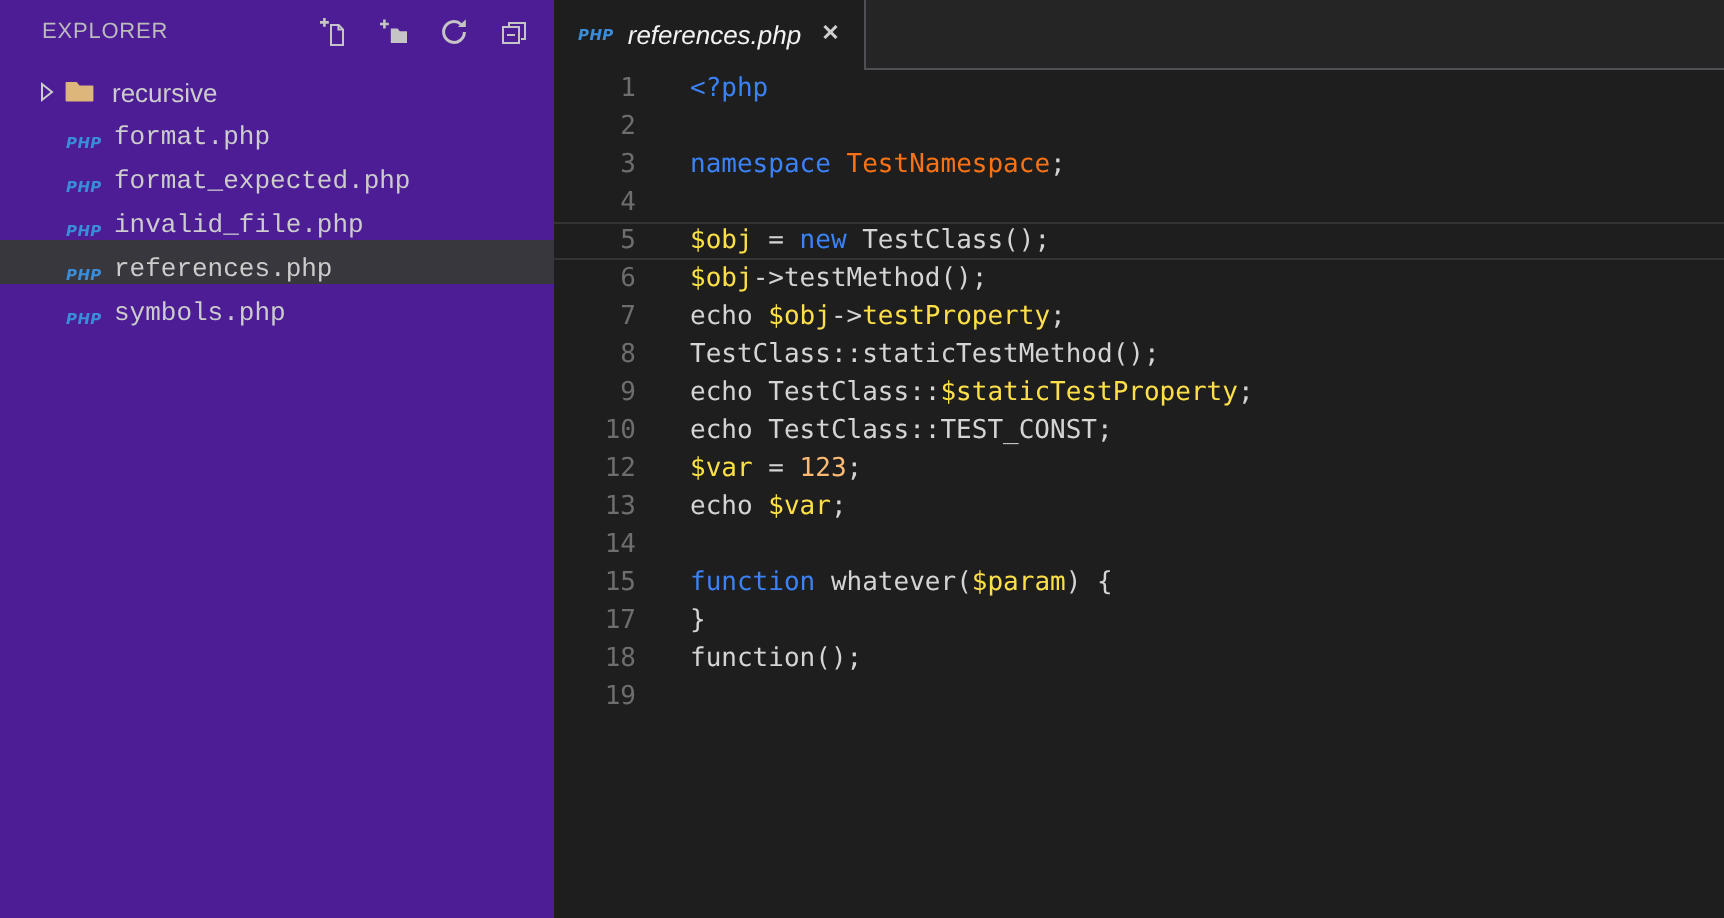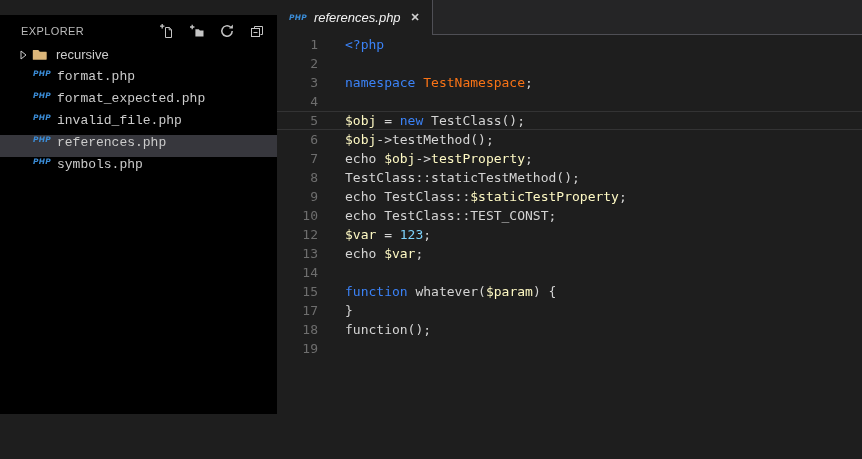--- a/index.html
+++ b/index.html
@@ -3,35 +3,35 @@
 <meta charset="utf-8">
 <style>
   html,body { margin:0; padding:0; background:#1e1e1e; }
   .app {
     position:relative; width:862px; height:459px; overflow:hidden;
     background:#1e1e1e; font-family:"Liberation Sans",sans-serif;
     -webkit-font-smoothing:antialiased;
   }
   
   .sidebar {
-    position:absolute; left:0; top:15px; width:277px; height:399px;
-    background:#000000;
+    position:absolute; left:0; top:0; width:277px; height:459px;
+    background:#4c1d95;
   }
   .sidebar-header {
     display:flex; align-items:center; height:28px; padding:2px 12px 0 21px;
   }
   .sidebar-title {
     font-size:11px; color:#bbbbbb; letter-spacing:.4px; flex:none;
   }
   .explorer-toolbar { margin-left:auto; display:flex; gap:14px; align-items:center; }
   .tb-icon { width:16px; height:16px; display:inline-block; cursor:pointer; }
   .tb-icon svg { display:block; }
   .file-tree { margin-top:2px; }
   .tree-row {
-    height:22px; display:flex; align-items:flex-start; color:#cccccc;
+    height:22px; display:flex; align-items:flex-end; color:#cccccc;
     font-size:13px; cursor:pointer; padding-left:0;
   }
   .tree-row.selected { background:#37373d; }
   .tree-row .chev { width:12px; height:16px; margin-left:17px; flex:none; }
   .tree-row .ficon { width:16px; height:16px; margin-left:3px; flex:none; }
   .folder-row .tree-label { margin-left:8px; }
   .file-row { padding-left:33px; }
   .php-badge {
     font-family:"DejaVu Sans",sans-serif; font-style:italic; font-weight:700;
     font-size:7.5px; color:#3b8dd8; letter-spacing:.2px; flex:none;
@@ -66,23 +66,23 @@
   }
   .active-line-highlight {
     position:absolute; left:0; right:0; height:19px; box-sizing:border-box;
     border-top:1px solid #333334; border-bottom:1px solid #333334;
   }
   .code-line { position:relative; display:flex; height:19px; line-height:19px; }
   .ln { width:41px; flex:none; text-align:right; color:#6e6e6e; }
   .code { margin-left:27px; white-space:pre; }
   .tok-pl  { color:#d4d4d4; }
   .tok-kw  { color:#3b82f6; }
-  .tok-var { color:#fef9c3; }
+  .tok-var { color:#fde047; }
   .tok-cls { color:#f97316; }
-  .tok-num { color:#7dd3fc; }
+  .tok-num { color:#fdba74; }
 </style>
 </head>
 <body>
 
 <div class="app">
 
   <div class="sidebar">
     <div class="sidebar-header">
       <span class="sidebar-title">EXPLORER</span>
       <span class="explorer-toolbar">

